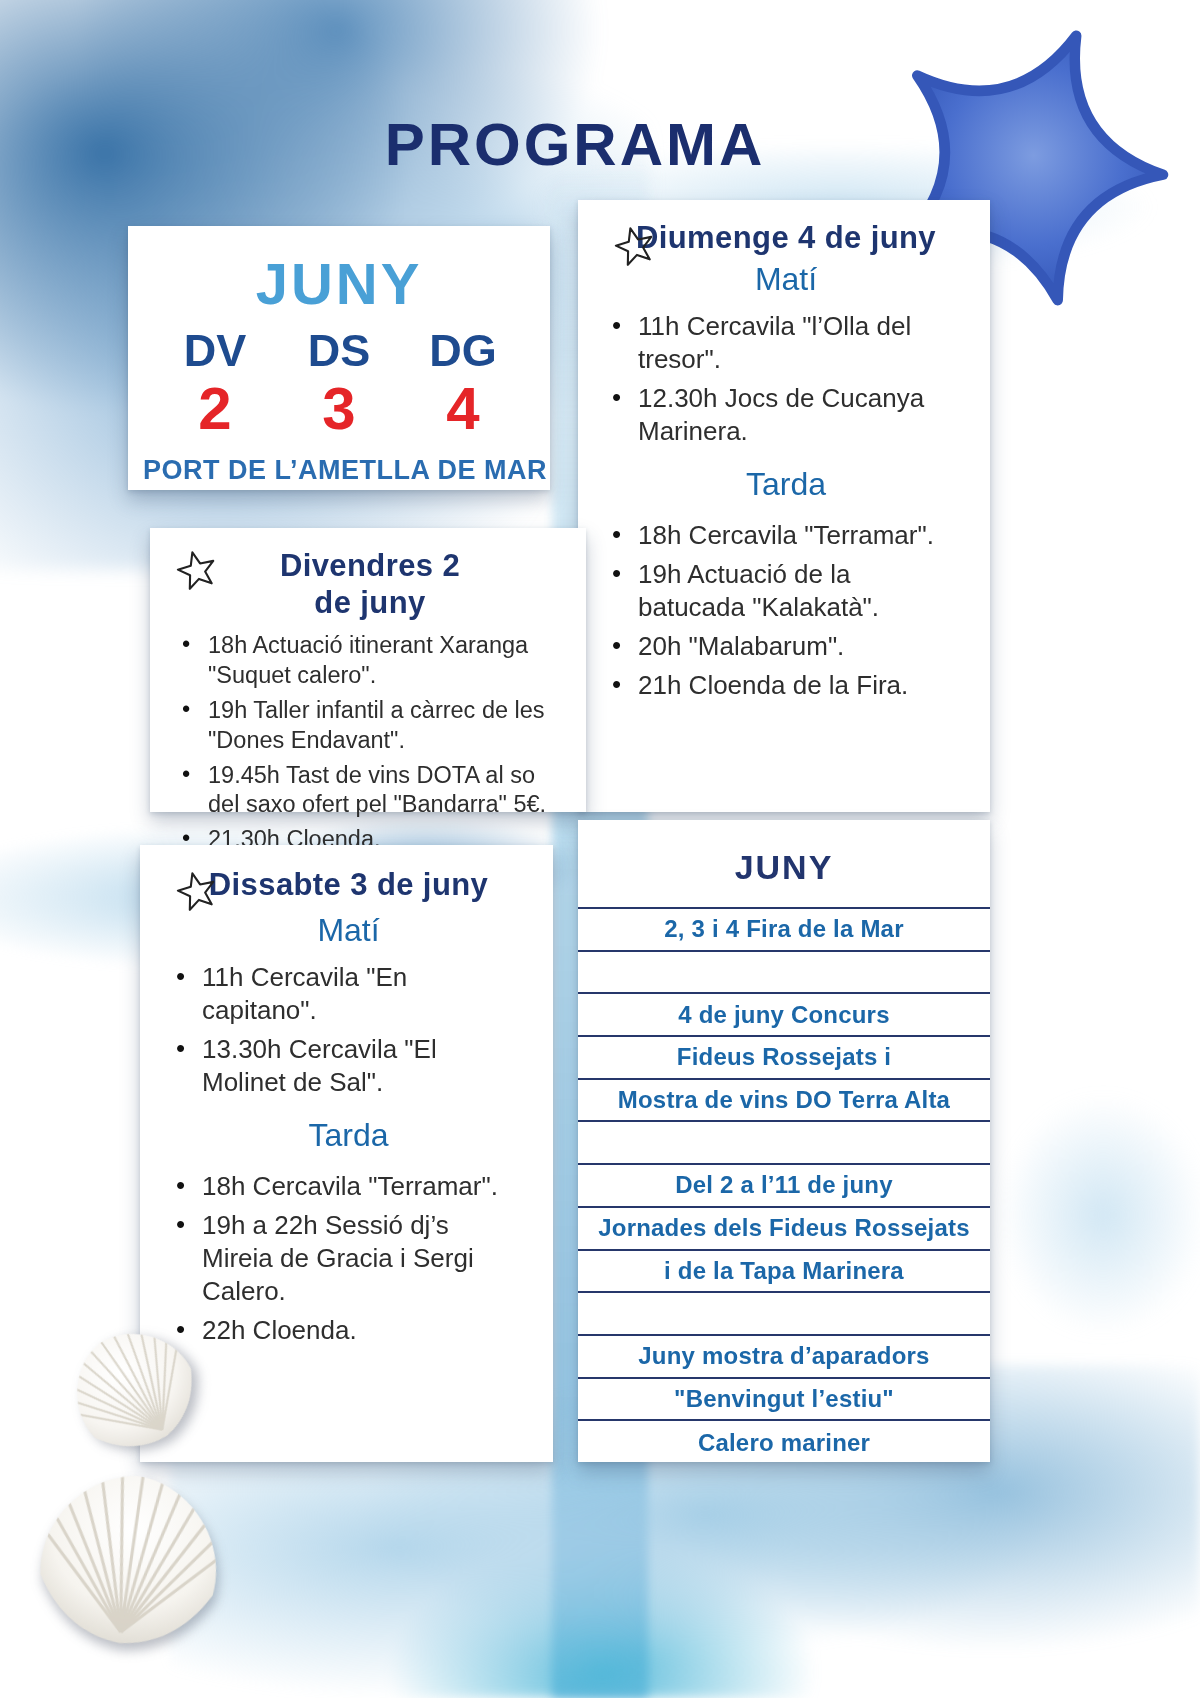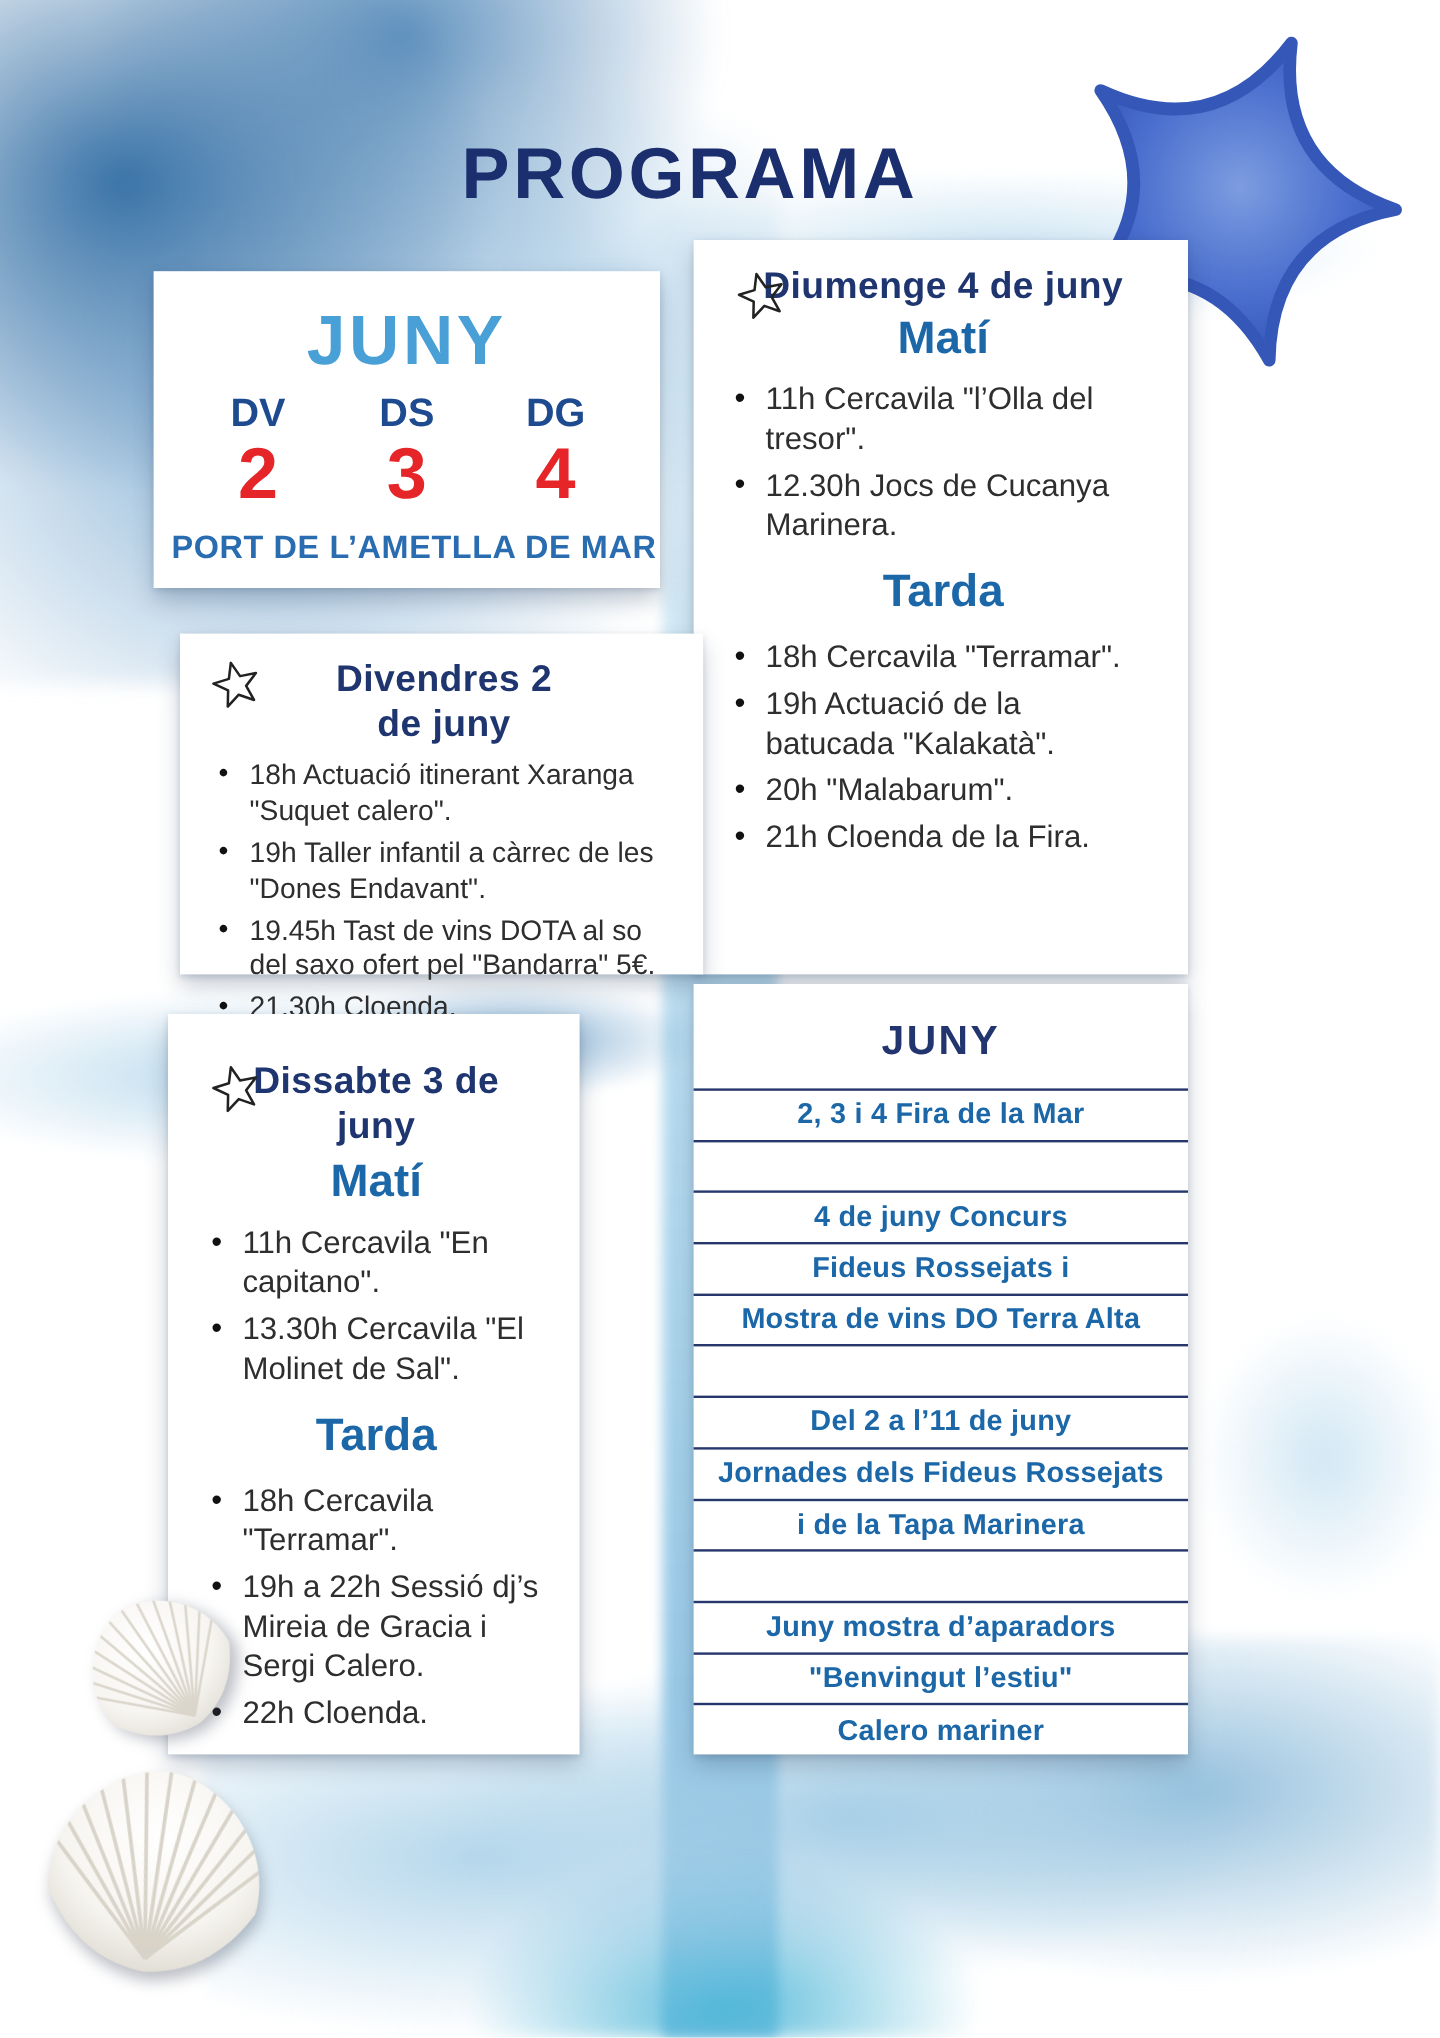--- a/index.html
+++ b/index.html
@@ -53,38 +53,38 @@
     text-align:center; font-size:60px; font-weight:700; letter-spacing:3px;
     color:#1b2e6e;
   }
   .starfish { position:absolute; left:858px; top:14px; width:332px; height:302px; z-index:1; }
   .card {
     position:absolute; background:#fff; z-index:2;
     box-shadow:0 10px 18px rgba(45,70,100,0.28), 0 2px 5px rgba(45,70,100,0.18);
   }
   .card-cal   { left:128px; top:226px;  width:422px; height:264px; padding-top:24px; }
   .card-dv    { left:150px; top:528px;  width:436px; height:284px; padding:20px 26px 0 30px; }
-  .card-ds    { left:140px; top:845px;  width:343px; height:617px; padding:38px 30px 0 34px; }
+  .card-ds    { left:140px; top:845px;  width:413px; height:617px; padding:22px 30px 0 34px; }
   .card-dg    { left:578px; top:200px;  width:412px; height:612px; padding:20px 28px 0 32px; }
   .card-panel { left:578px; top:820px;  width:412px; height:642px; }
 
   .cal-month { text-align:center; font-size:58px; font-weight:700; letter-spacing:3px; color:#49a0d6; }
   .cal-row  { display:flex; justify-content:center; margin-top:8px; }
   .cal-cell { width:124px; text-align:center; }
-  .cal-days .cal-cell { font-size:33px; font-weight:700; color:#1e4b8f; }
+  .cal-days .cal-cell { font-size:45px; font-weight:700; color:#1e4b8f; }
   .cal-nums { margin-top:2px; }
   .cal-nums .cal-cell { font-size:60px; font-weight:700; color:#e52528; line-height:1; }
   .cal-loc { margin-top:16px; text-align:center; font-size:27px; font-weight:700; letter-spacing:0.5px; color:#2a6cb0;margin-left:12px; }
 
   .sec-head { position:relative; text-align:center; }
   .star-badge { position:absolute; left:-6px; top:0; width:46px; height:46px; transform:rotate(-14deg); }
   .card-dg .star-badge { left:2px; top:4px; }
   .card-ds .star-badge { left:0px; top:2px; }
   .sec-title { font-size:31px; font-weight:700; color:#1e356f; line-height:1.18; letter-spacing:0.4px; }
-  .sub-label { text-align:center; font-size:38px; font-weight:700; color:#1b67a8; }
+  .sub-label { text-align:center; font-size:32px; font-weight:400; color:#1b67a8; }
   .card-dg .sub-label.first { margin:4px 0 12px; }
   .card-ds .sub-label.first { margin:8px 0 12px; }
   .sub-label.tarda { margin:18px 0 16px; }
 
   ul.events { list-style:none; }
   .events li { position:relative; padding-left:28px; font-size:26px; color:#2e2e2e; line-height:1.27; margin-bottom:6px; }
   .events li::before { content:"•"; position:absolute; left:2px; top:-1px; color:#111; }
   .card-dv .events { margin-top:10px; }
   .card-dv .events li { font-size:23.5px; margin-bottom:5px; }
 

